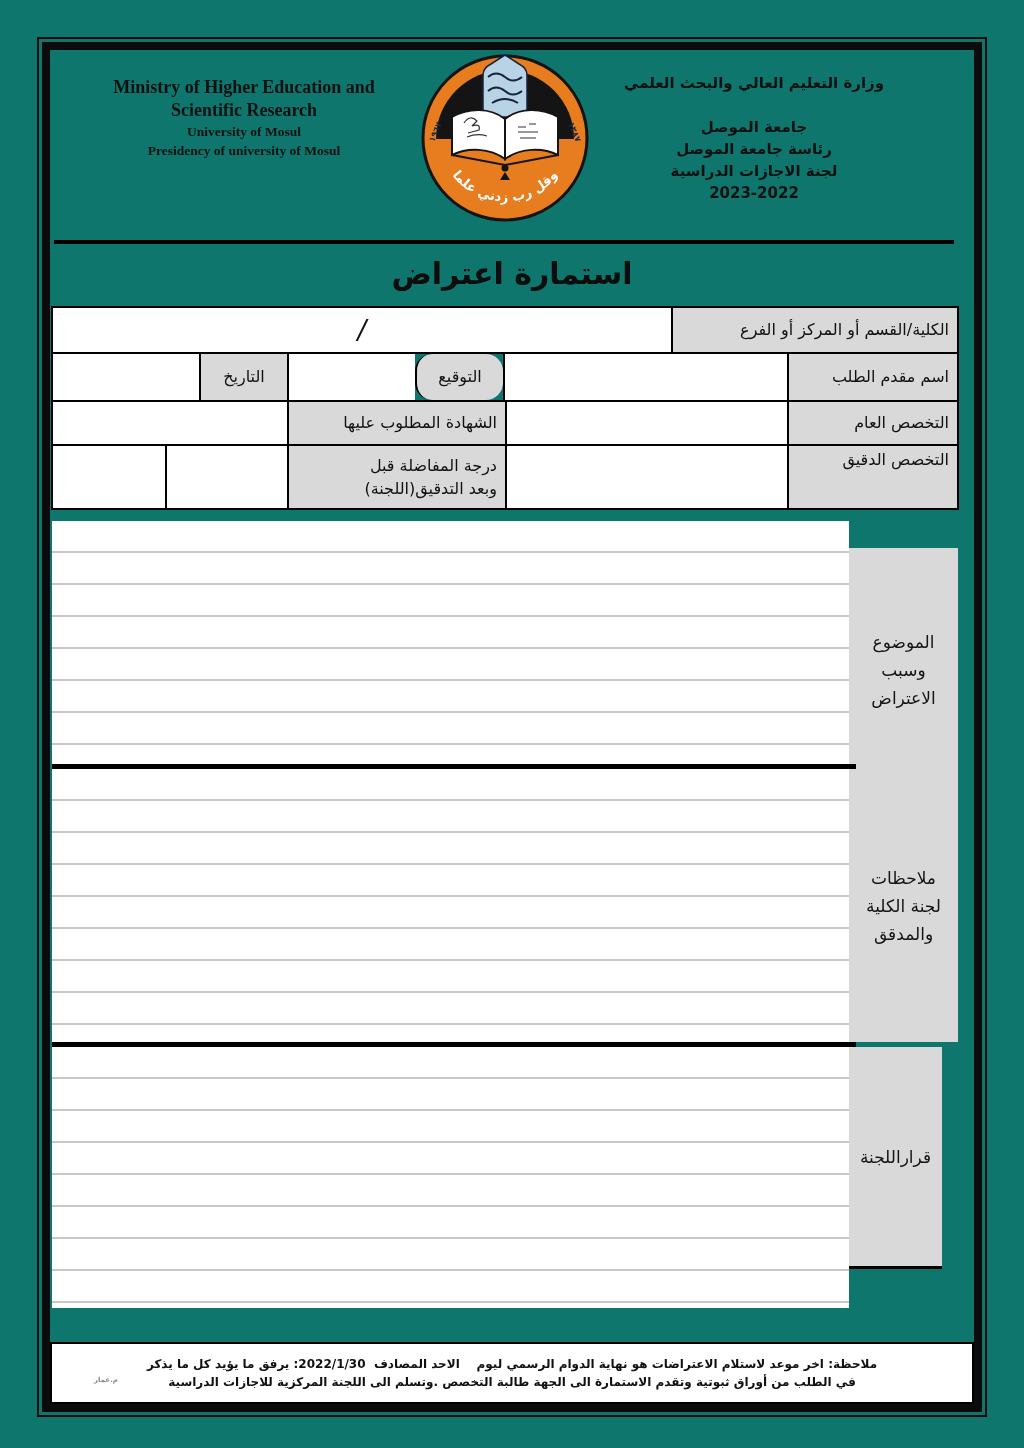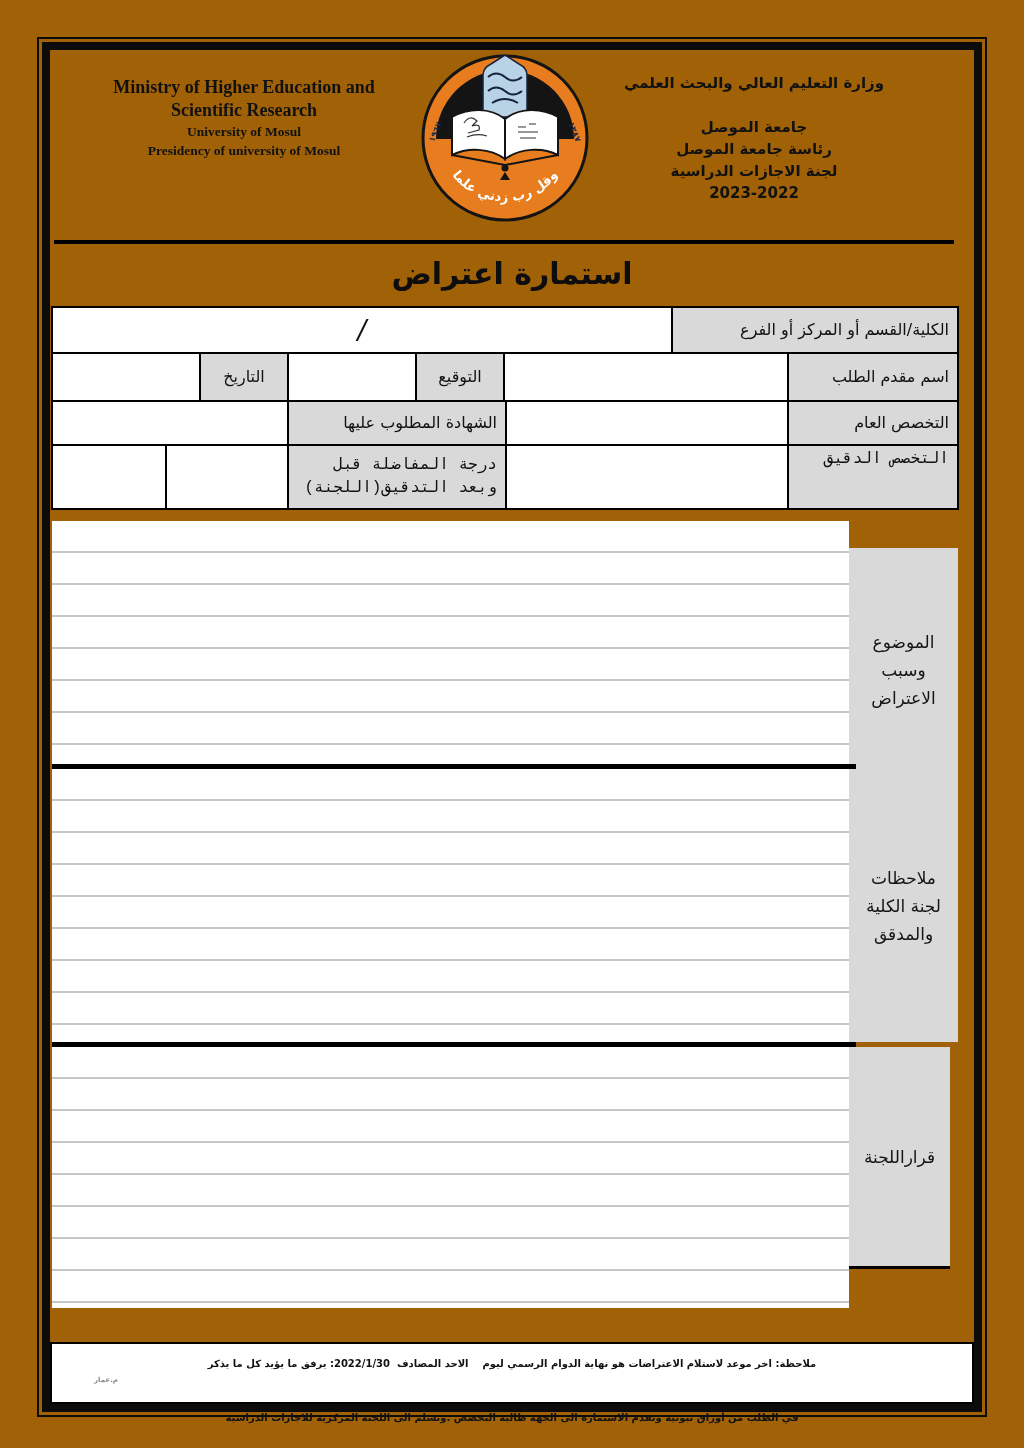--- a/index.html
+++ b/index.html
@@ -1,17 +1,17 @@
 <!DOCTYPE html>
 <html lang="ar"><head>
 <meta charset="utf-8">
 <style>
   * { margin:0; padding:0; box-sizing:border-box; }
   body { background:#e8e8e8; font-family:"DejaVu Sans", sans-serif; }
-  .sheet { position:relative; width:1024px; height:1448px; background:#a16207; margin:0 auto; overflow:hidden; }
+  .sheet { position:relative; width:1024px; height:1448px; background:#0f766e; margin:0 auto; overflow:hidden; }
   .frame-outer { position:absolute; inset:37px 37px 31px 37px; border:2px solid #0b0b0b; }
   .frame-inner { position:absolute; inset:3px; border:8px solid #0b0b0b; }
   .abs { position:absolute; }
 
   
   .hdr-en { left:18px; top:26px; width:352px; text-align:center; font-family:"Liberation Serif", serif; color:#111; }
   .hdr-en .min { font-size:18px; font-weight:bold; line-height:23px; }
   .hdr-en .uni { font-size:13.5px; font-weight:bold; line-height:19px; }
   .hdr-ar { left:528px; top:24px; width:352px; text-align:center; color:#111; direction:rtl; }
   .hdr-ar .min { font-size:15px; font-weight:bold; }
@@ -36,21 +36,21 @@
   
   .lines { background:#fff;
     background-image:repeating-linear-gradient(to bottom, transparent 0px, transparent 30px, #c7c7c7 30px, #c7c7c7 32px); }
   .sidebar { background:#d9d9d9; display:flex; flex-direction:column; justify-content:center; align-items:center;
     font-size:17px; color:#141414; direction:rtl; line-height:28px; text-align:center; }
   .divider { background:#000; height:5px; }
 
   
   .foot { left:0; right:0; bottom:0; height:62px; border:2px solid #000; background:#fff;
     display:flex; flex-direction:column; justify-content:center; align-items:center; direction:rtl; }
-  .foot .f-line { font-size:10px; font-weight:bold; color:#111; line-height:18px; white-space:pre-wrap; text-align:center;margin-top:36px; }
+  .foot .f-line { font-size:12px; font-weight:bold; color:#111; line-height:18px; white-space:pre-wrap; text-align:center; }
   .foot .mark { position:absolute; left:42px; bottom:18px; font-size:7px; color:#8a8a8a; font-weight:bold; }
 </style>
 </head>
 <body>
 
 <div class="sheet">
   <div class="frame-outer">
     <div class="frame-inner">
 
       <div class="abs hdr-en">
@@ -110,21 +110,21 @@
           </div>
         </div>
         <div class="frow" style="height:48px;">
           <div class="cell" style="width:146px;">
             <div class="lbl"></div>
           </div>
           <div class="cell gray" style="width:88px;">
             <div class="lbl center">التاريخ</div>
           </div>
           <div class="cell" style="width:128px;"></div>
-          <div class="cell gray" style="width:88px;">
+          <div class="cell gray" style="width:88px;border-radius:17px;">
             <div class="lbl center">التوقيع</div>
           </div>
           <div class="cell" style="flex:1;">
             <div class="lbl"></div>
           </div>
           <div class="cell gray" style="width:170px;">
             <div class="lbl">اسم مقدم الطلب</div>
           </div>
         </div>
         <div class="frow" style="height:44px;">
@@ -134,21 +134,21 @@
           <div class="cell gray" style="width:218px;">
             <div class="lbl">الشهادة المطلوب عليها</div>
           </div>
           <div class="cell" style="flex:1;">
             <div class="lbl"></div>
           </div>
           <div class="cell gray" style="width:170px;">
             <div class="lbl">التخصص العام</div>
           </div>
         </div>
-        <div class="frow" style="height:64px;font-family:Liberation Mono, monospace;">
+        <div class="frow" style="height:64px;">
           <div class="cell" style="width:112px;">
             <div class="lbl"></div>
           </div>
           <div class="cell" style="width:122px;">
             <div class="lbl"></div>
           </div>
           <div class="cell gray" style="width:218px;">
             <div class="lbl wrap">
               <span style="display:block;">درجة المفاضلة قبل</span>
               <span style="display:block;">وبعد التدقيق(اللجنة)</span>
@@ -173,21 +173,21 @@
 
       <div class="abs lines" style="left:2px; top:719px; width:797px; height:273px;"></div>
       <div class="abs sidebar" style="left:799px; top:719px; width:109px; height:273px;">
         <div>ملاحظات</div>
         <div>لجنة الكلية</div>
         <div>والمدقق</div>
       </div>
       <div class="abs divider" style="left:2px; top:992px; width:804px;"></div>
 
       <div class="abs lines" style="left:2px; top:997px; width:797px; height:261px;"></div>
-      <div class="abs sidebar" style="left:799px; top:997px; width:101px; height:222px; border-bottom:3px solid #000;">
+      <div class="abs sidebar" style="left:799px; top:997px; width:93px; height:222px; border-bottom:3px solid #000;">
         <div>قراراللجنة</div>
       </div>
 
       <div class="abs foot">
         <div class="f-line">ملاحظة: اخر موعد لاستلام الاعتراضات هو نهاية الدوام الرسمي ليوم    الاحد المصادف  2022/1/30: يرفق ما يؤيد كل ما يذكر</div>
         <div class="f-line">في الطلب من أوراق ثبوتية وتقدم الاستمارة الى الجهة طالبة التخصص .وتسلم الى اللجنة المركزية للاجازات الدراسية</div>
         <div class="mark">م.عمار</div>
       </div>
 
     </div>

